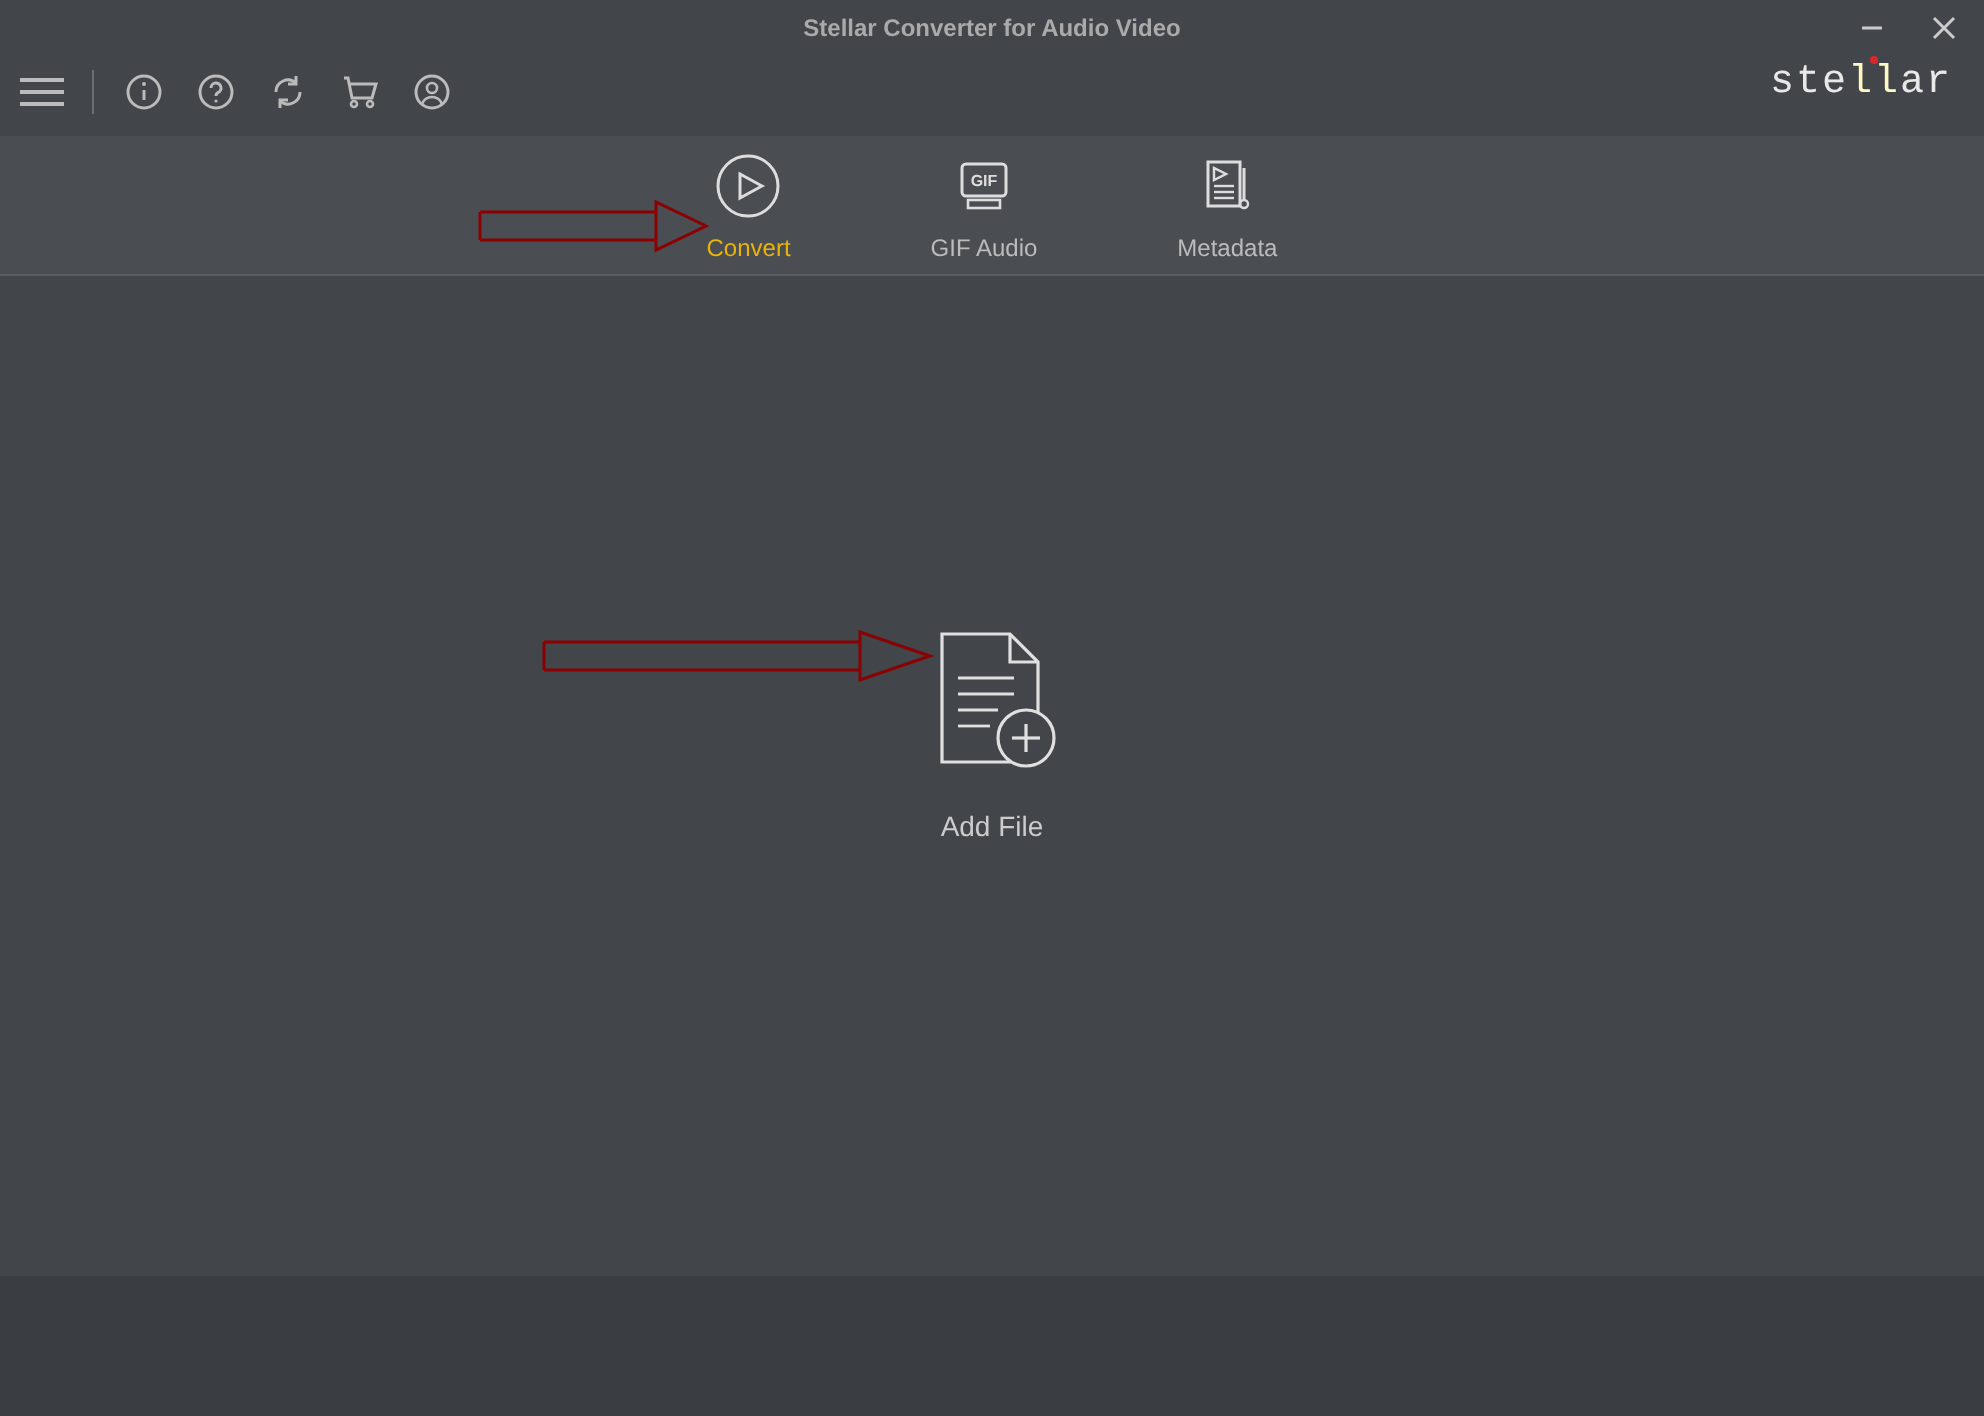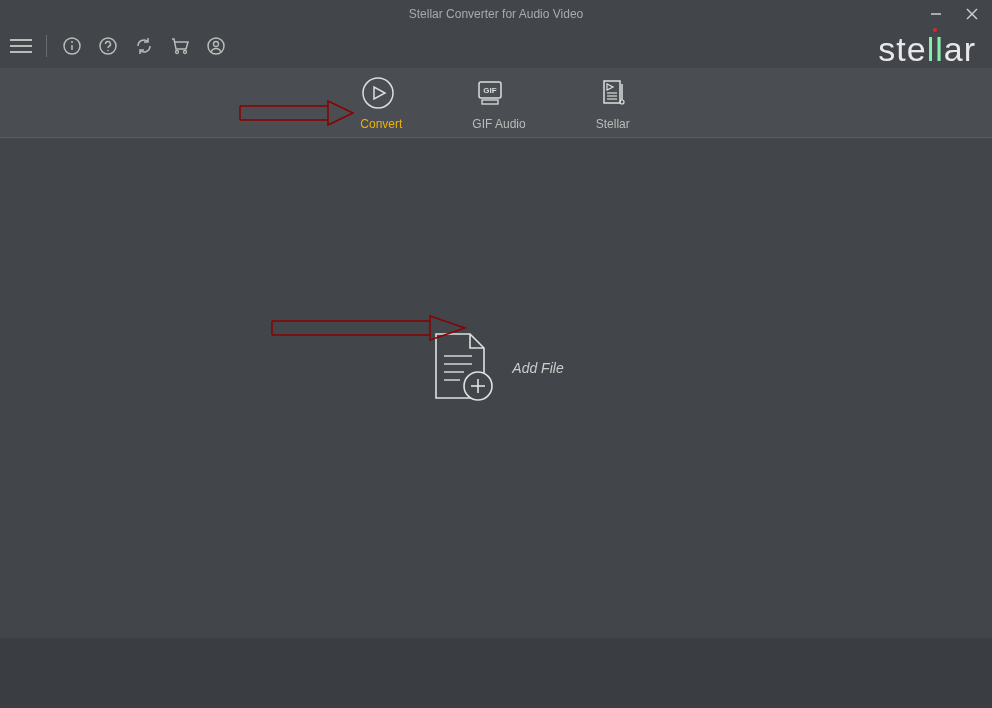--- a/index.html
+++ b/index.html
@@ -12,20 +12,21 @@
       overflow: hidden;
       position: relative;
     }
     .title-bar {
       height: 28px;
       background: #42454a;
       display: flex;
       align-items: center;
       justify-content: center;
       position: relative;
+      font-weight: bold;
     }
     .title-text {
       font-size: 12px;
       color: #aaa;
     }
     .window-controls {
       position: absolute;
       right: 6px;
       top: 0;
       display: flex;
@@ -73,29 +74,30 @@
       display: flex;
       align-items: center;
       justify-content: center;
       cursor: pointer;
       color: #bbb;
     }
     .logo {
       position: absolute;
       right: 16px;
       top: 2px;
-      font-size: 34px;
+      font-size: 20px;
       font-weight: 500;
       letter-spacing: 1px;
       color: #e8e8e8;
       display: flex;
       align-items: flex-end;
+      font-family: Liberation Mono, monospace;
     }
     .logo .ll {
-      color: #86efac;
+      color: #fef9c3;
       display: inline-block;
       position: relative;
     }
     .logo .dot {
       width: 4px;
       height: 4px;
       background: #d9272e;
       border-radius: 50%;
       position: absolute;
       top: -2px;
@@ -108,20 +110,21 @@
       align-items: center;
       justify-content: center;
       gap: 70px;
       border-bottom: 1px solid #5a5d62;
       background: #4a4d52;
       margin-top: 4px;
     }
     .tab-item {
       display: flex;
       flex-direction: column;
+      align-items: center;
       gap: 6px;
       cursor: pointer;
       font-size: 12px;
       color: #bbb;
     }
     .tab-item.active .tab-label {
       color: #eab308;
     }
     .tab-icon {
       width: 36px;
@@ -133,26 +136,25 @@
     .content {
       height: 500px;
       display: flex;
       align-items: center;
       justify-content: center;
       flex-direction: column;
       position: relative;
     }
     .add-file-area {
       display: flex;
-      flex-direction: row;
+      flex-direction: column;
       align-items: center;
       gap: 18px;
       cursor: pointer;
       margin-top: -40px;
-      font-style: italic;
     }
     .add-file-label {
       font-size: 14px;
       color: #ccc;
     }
     .footer {
       position: absolute;
       bottom: 0;
       left: 0;
       right: 0;
@@ -268,21 +270,21 @@
       <svg width="34" height="34" viewBox="0 0 34 34" fill="none">
           <rect x="7" y="5" width="16" height="22" stroke="#ddd" stroke-width="1.5"></rect>
           <polygon points="10,8 10,14 16,11" fill="none" stroke="#ddd" stroke-width="1.2"></polygon>
           <line x1="10" y1="17" x2="20" y2="17" stroke="#ddd" stroke-width="1.2"></line>
           <line x1="10" y1="20" x2="20" y2="20" stroke="#ddd" stroke-width="1.2"></line>
           <line x1="10" y1="23" x2="20" y2="23" stroke="#ddd" stroke-width="1.2"></line>
           <line x1="25" y1="8" x2="25" y2="24" stroke="#ddd" stroke-width="1.5"></line>
           <circle cx="25" cy="26" r="2" stroke="#ddd" stroke-width="1.2" fill="none"></circle>
         </svg>
     </div>
-    <span class="tab-label">Stellar</span>
+    <span class="tab-label">Metadata</span>
   </div>
 </div>
 
 <div class="content">
   <div class="add-file-area">
     <div>
       <svg width="66" height="72" viewBox="0 0 66 72" fill="none">
         <path d="M8 2 H42 L56 16 V66 H8 Z" stroke="#e0e0e0" stroke-width="1.6" fill="none"></path>
         <path d="M42 2 V16 H56" stroke="#e0e0e0" stroke-width="1.6" fill="none"></path>
         <line x1="16" y1="24" x2="44" y2="24" stroke="#e0e0e0" stroke-width="1.4"></line>

